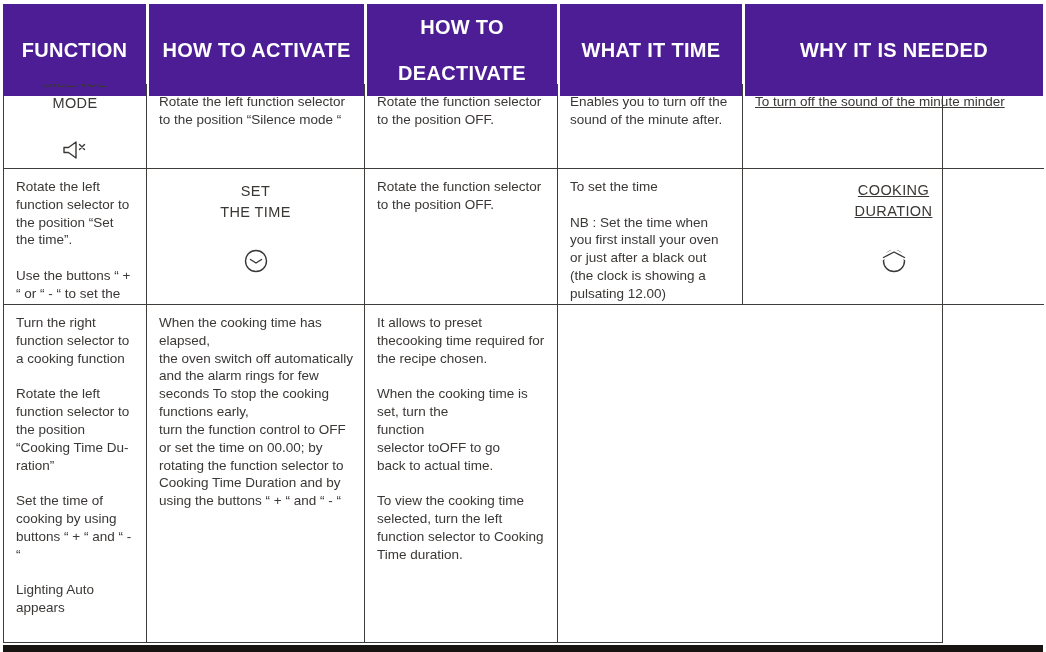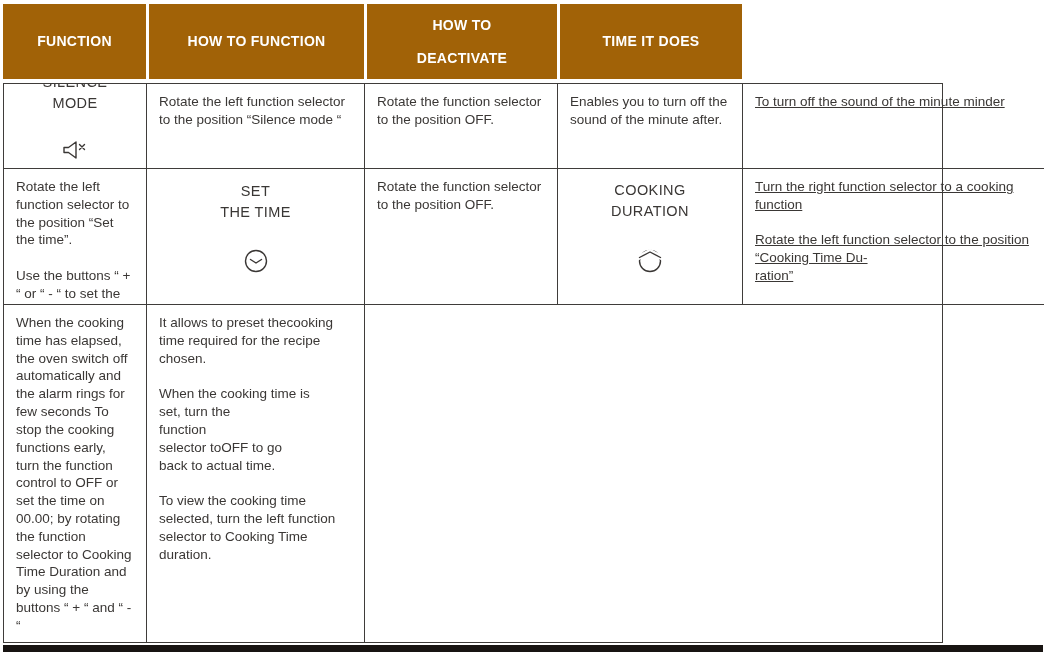--- a/index.html
+++ b/index.html
@@ -13,23 +13,23 @@
     overflow: hidden;
   }
   
   .thead {
     display: grid;
     grid-template-columns: 143px 218px 193px 185px 301px;
     height: 75px;
     margin-bottom: 4px;
   }
   .th {
-    background: #a16207;
+    background: #4c1d95;
     color: #ffffff;
-    font-size: 14px;
+    font-size: 20px;
     font-weight: bold;
     letter-spacing: 0.3px;
     display: flex;
     align-items: center;
     justify-content: center;
     text-align: center;
     white-space: pre-line;
     line-height: 2.3;
     border-left: 3px solid #ffffff;
   }
@@ -77,24 +77,25 @@
     margin-top: 2px;
   }
 </style>
 </head>
 <body>
 
 <div class="page">
 
   <div class="thead">
     <div class="th">FUNCTION</div>
-    <div class="th">HOW TO FUNCTION</div>
+    <div class="th">HOW TO ACTIVATE</div>
     <div class="th">HOW TO
 DEACTIVATE</div>
-    <div class="th">TIME IT DOES</div>
+    <div class="th">WHAT IT TIME</div>
+    <div class="th">WHY IT IS NEEDED</div>
   </div>
 
   <div class="tbody">
 
     <div class="cell fn-cell">
       <div class="fn-title">SILENCE
 MODE</div>
       <div class="fn-icon">
         <svg width="30" height="24" viewBox="0 0 30 24" fill="none" stroke="#3a3735" stroke-width="1.4" stroke-linejoin="round" stroke-linecap="round">
           <path d="M4 9.5 h4.5 L16 4 v16 L8.5 14.5 H4 z"></path>
@@ -114,20 +115,23 @@
       <div class="fn-title">SET
 THE TIME</div>
       <div class="fn-icon">
         <svg width="28" height="28" viewBox="0 0 28 28" fill="none" stroke="#3a3735" stroke-width="1.4" stroke-linejoin="round" stroke-linecap="round">
           <circle cx="14" cy="14" r="10.5"></circle>
           <path d="M8.5 12.5 L14 16 L19.5 12.5"></path>
         </svg>
       </div>
     </div>
     <div class="cell">Rotate the function selector to the position OFF.</div>
+    <div class="cell">To set the time
+
+NB : Set the time when you first install your oven or just after a black out (the clock is showing a pulsating 12.00)</div>
 
     <div class="cell fn-cell">
       <div class="fn-title">COOKING
 DURATION</div>
       <div class="fn-icon">
         <svg width="32" height="30" viewBox="0 0 32 30" fill="none" stroke="#3a3735" stroke-width="1.4" stroke-linejoin="round" stroke-linecap="round">
           <circle cx="16" cy="15" r="10.5"></circle>
           <path d="M4.5 11.5 L16 5.5 L27.5 11.5" stroke="#ffffff" stroke-width="5"></path>
           <path d="M5.5 11.5 L16 6 L26.5 11.5"></path>
         </svg>

